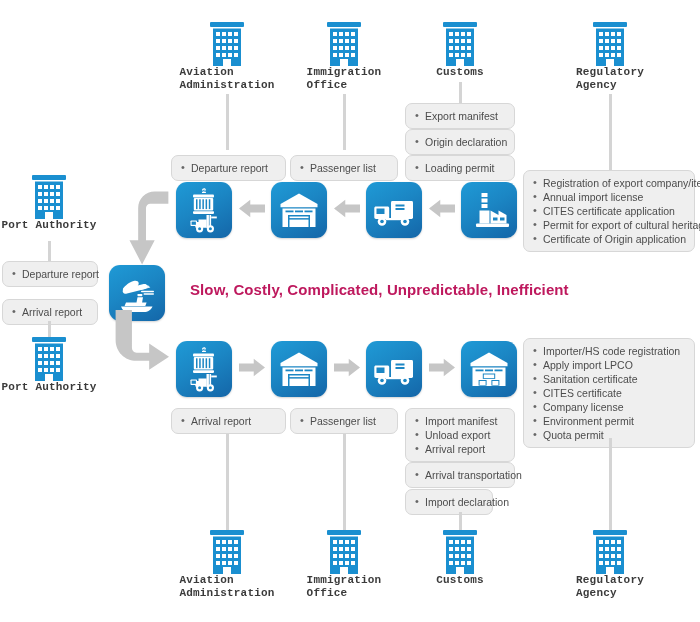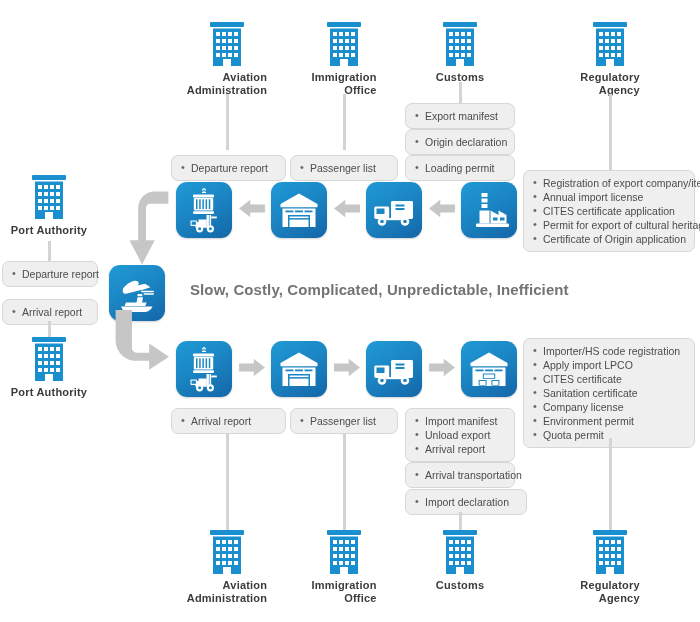--- a/index.html
+++ b/index.html
@@ -5,42 +5,42 @@
   html,body{margin:0;padding:0;background:#ffffff;}
   body{width:700px;height:622px;font-family:"Liberation Sans",sans-serif;overflow:hidden;}
   #stage{position:relative;width:700px;height:622px;background:#fff;}
 
   
   .vline{position:absolute;width:3px;background:#d4d4d4;}
 
   
   .agency{position:absolute;display:flex;flex-direction:column;align-items:center;width:120px;}
   .agency .bldg{width:40px;height:44px;}
-  .agency .alabel{margin-top:5px;font-size:11px;font-weight:bold;color:#3b3b3b;
-                  text-align:right;line-height:13px;letter-spacing:.2px;}
+  .agency .alabel{font-size:11px;font-weight:bold;color:#3b3b3b;
+                  text-align:left;line-height:13px;letter-spacing:.2px;font-family:Liberation Mono, monospace;}
 
   
   .docbox{position:absolute;background:#efefef;border:1px solid #d7d7d7;border-radius:7px;
           box-sizing:border-box;padding:5px 9px;}
   .docbox ul{margin:0;padding:0;list-style:none;}
   .docbox li{font-size:10.5px;color:#4c4c4c;line-height:14px;white-space:nowrap;
              position:relative;padding-left:10px;}
   .docbox li:before{content:"•";position:absolute;left:0;top:-1px;color:#666;font-size:11px;}
 
   
   .tile{position:absolute;width:56px;height:56px;border-radius:11px;
         background:linear-gradient(150deg,#1f9ad6 0%,#1b86c4 45%,#1466a8 100%);
         box-shadow:0 1px 2px rgba(0,0,0,.18);}
   .tile svg{position:absolute;left:0;top:0;width:56px;height:56px;}
 
   
   .arrow{position:absolute;}
 
   
-  .statement{position:absolute;font-size:15px;color:#737373;font-weight:bold;
+  .statement{position:absolute;font-size:15px;color:#be185d;font-weight:bold;
              letter-spacing:.1px;white-space:nowrap;}
 </style>
 </head>
 <body>
 
 <div id="stage">
 
   <svg width="0" height="0" style="position:absolute" aria-hidden="true">
     <defs>
 
@@ -376,22 +376,22 @@
   <div class="tile" style="left:461px;top:341px;">
     <svg>
         <use href="#ic-warehouse-storage"></use>
       </svg>
   </div>
 
   <div class="docbox" style="left:523px;top:338px;width:172px;">
     <ul>
       <li>Importer/HS code registration</li>
       <li>Apply import LPCO</li>
+      <li>Sanitation certificate</li>
       <li>CITES certificate</li>
-      <li>Sanitation certificate</li>
       <li>Company license</li>
       <li>Environment permit</li>
       <li>Quota permit</li>
     </ul>
   </div>
 
   <div class="docbox" style="left:171px;top:408px;width:115px;">
     <ul>
         <li>Arrival report</li>
       </ul>
@@ -407,21 +407,21 @@
       <li>Import manifest</li>
       <li>Unload export</li>
       <li>Arrival report</li>
     </ul>
   </div>
   <div class="docbox" style="left:405px;top:462px;width:110px;">
     <ul>
         <li>Arrival transportation</li>
       </ul>
   </div>
-  <div class="docbox" style="left:405px;top:489px;width:122px;">
+  <div class="docbox" style="left:405px;top:489px;width:88px;">
     <ul>
         <li>Import declaration</li>
       </ul>
   </div>
 
   <div class="vline" style="left:226px;top:434px;height:96px;"></div>
   <div class="vline" style="left:343px;top:434px;height:96px;"></div>
   <div class="vline" style="left:459px;top:512px;height:18px;"></div>
   <div class="vline" style="left:609px;top:438px;height:92px;"></div>
 

